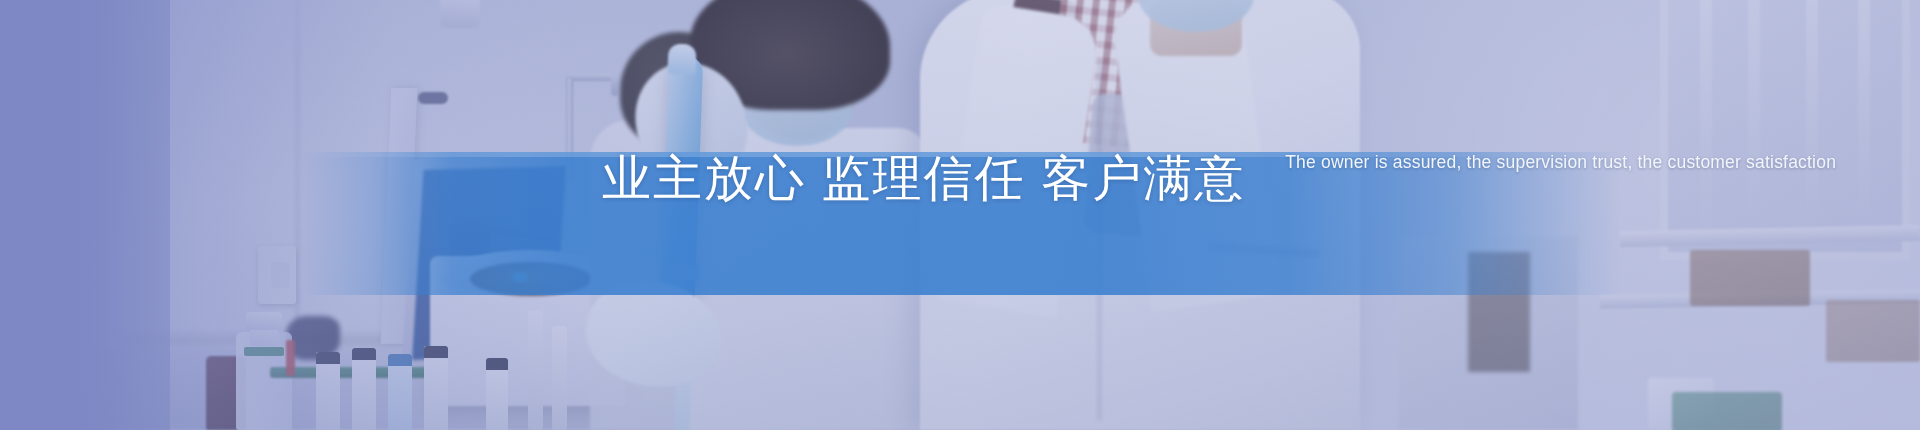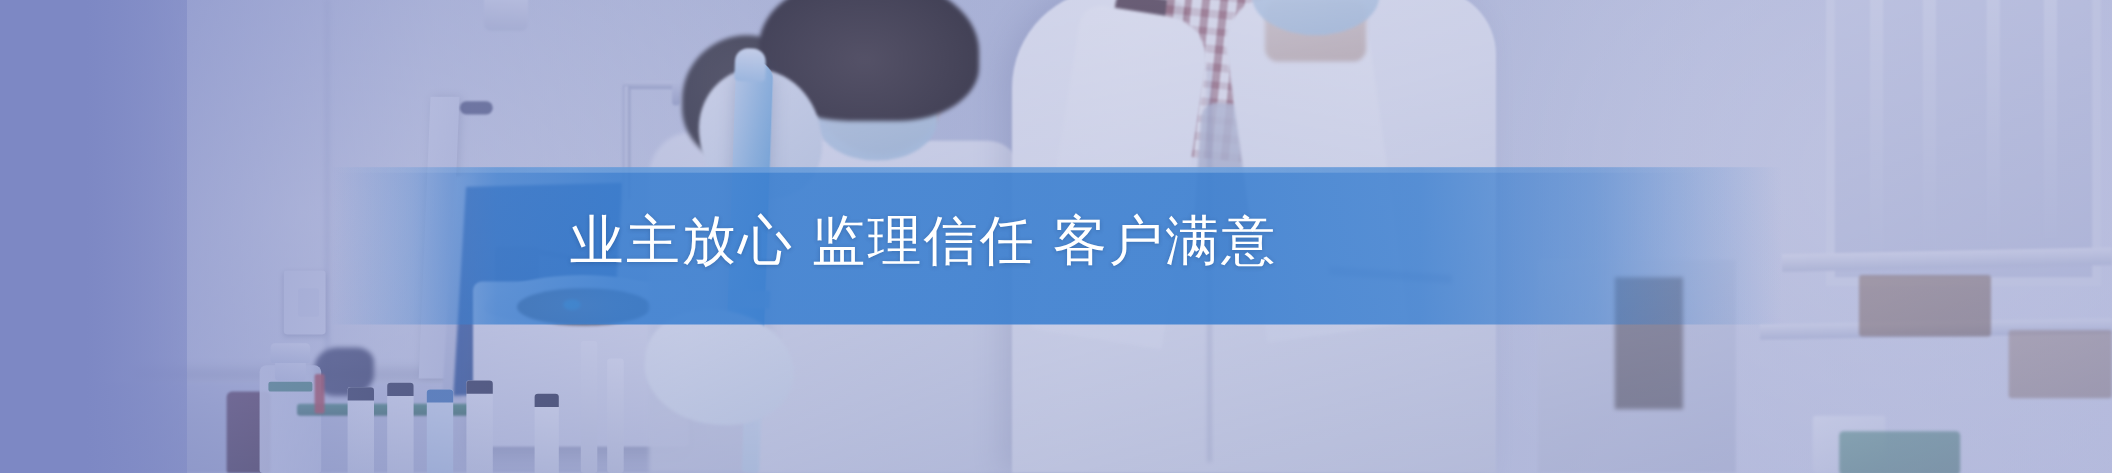--- a/index.html
+++ b/index.html
@@ -414,21 +414,21 @@
     background:linear-gradient(90deg,
       rgba(255,255,255,0) 300px,
       rgba(255,255,255,.18) 520px,
       rgba(255,255,255,.22) 1100px,
       rgba(255,255,255,0) 1560px);
   }
 
   
   .text-wrap{
     position:absolute;left:0;top:152px;width:1920px;height:143px;
-    display:flex;flex-direction:column;
+    display:flex;flex-direction:row;
     align-items:flex-start;justify-content:center;
     padding-left:518px;box-sizing:border-box;gap:40px;
   }
   .headline{
     color:#ffffff;
     font-size:49px;
     line-height:1.08;
     font-weight:400;
     letter-spacing:2px;
     white-space:nowrap;
@@ -556,15 +556,16 @@
   </div>
 
   <div class="tint"></div>
   <div class="tint-flat"></div>
 
   <div class="band"></div>
   <div class="band-hi"></div>
 
   <div class="text-wrap">
     <div class="headline">业主放心 监理信任 客户满意</div>
+    <div class="subline">The owner is assured, the supervision trust, the customer satisfaction</div>
   </div>
 
 </div>
 
 </body></html>

